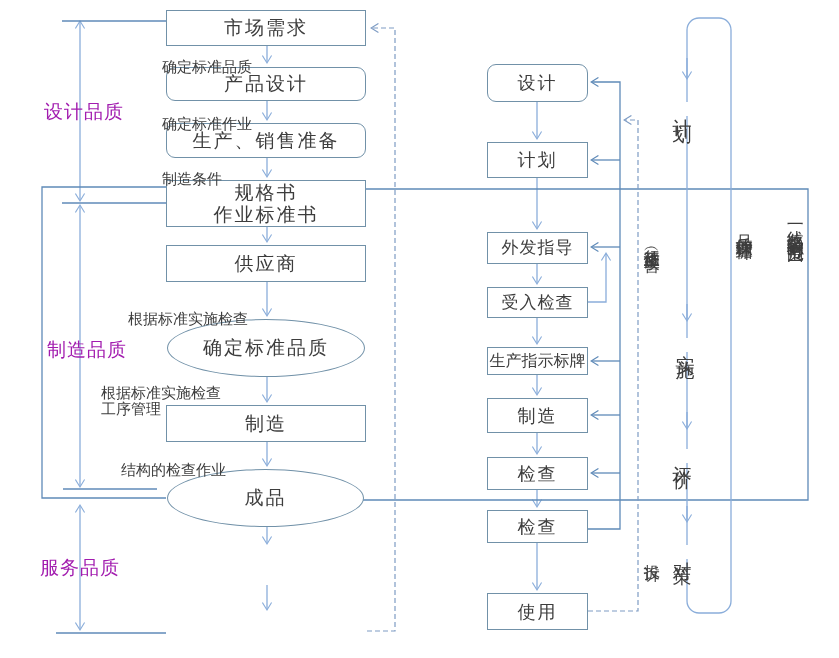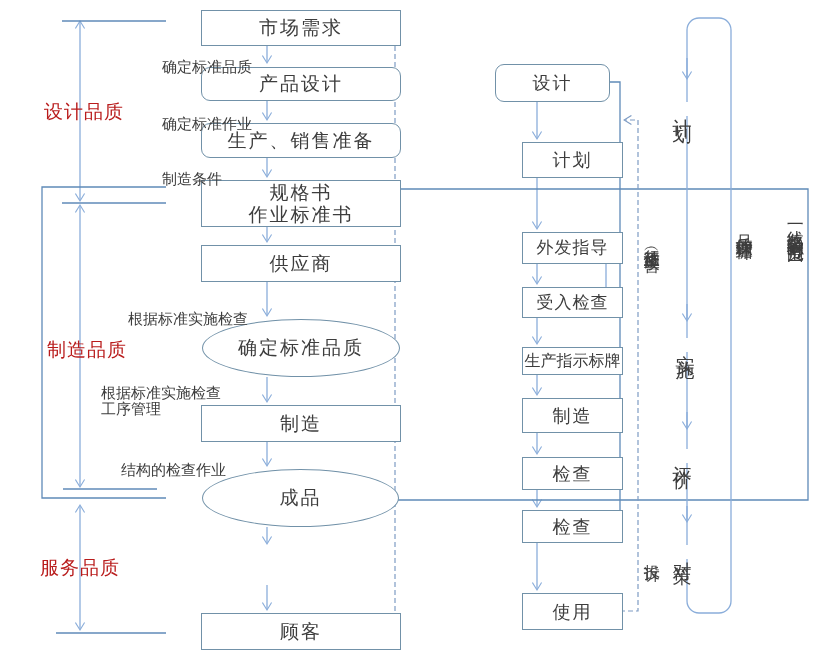--- a/index.html
+++ b/index.html
@@ -4,33 +4,33 @@
 <style>
   html,body{margin:0;padding:0;background:#fff;}
   .canvas{
     position:relative;width:839px;height:658px;background:#fff;overflow:hidden;
     font-family:"Liberation Sans",sans-serif;color:#3d3d3d;
   }
   .canvas svg.wires{position:absolute;left:0;top:0;z-index:1;}
   .box{
     position:absolute;z-index:2;background:#fff;border:1px solid #7191a8;
     display:flex;align-items:center;justify-content:center;text-align:center;
-    font-size:19px;letter-spacing:2px;color:#3d3d3d;box-sizing:border-box;line-height:22px;margin-left:35px;
+    font-size:19px;letter-spacing:2px;color:#3d3d3d;box-sizing:border-box;line-height:22px;
   }
   .box.rounded{border-radius:9px;}
   .box.ellipse{border-radius:50%;}
   .box.rbox{font-size:18px;}
   .box.rbox.small{font-size:16px;letter-spacing:0;}
   .box.rbox.mid{font-size:17px;letter-spacing:1px;}
   .slabel{
     position:absolute;z-index:2;font-size:15px;letter-spacing:0;
     color:#3d3d3d;white-space:pre;line-height:16px;background:transparent;margin-top:12px;
   }
   .qlabel{
-    position:absolute;z-index:2;font-size:19px;letter-spacing:1px;color:#b91c1c;white-space:nowrap;
+    position:absolute;z-index:2;font-size:19px;letter-spacing:1px;color:#a21caf;white-space:nowrap;
   }
   .vlabel{
     position:absolute;z-index:3;writing-mode:vertical-rl;color:#3d3d3d;
     background:#fff;line-height:1.05;padding:1px 0;
   }
   .vlabel.pdca{font-size:19px;letter-spacing:6px;}
   .vlabel.fb{font-size:16px;letter-spacing:1px;}
   .vlabel.cyc{font-size:17px;letter-spacing:2px;}
   .vlabel.scope{font-size:17px;letter-spacing:2px;}
 </style>
@@ -134,37 +134,34 @@
   </div>
   <div class="box ellipse" style="left:167px;top:319px;width:198px;height:58px">
     <span>确定标准品质</span>
   </div>
   <div class="box" style="left:166px;top:405px;width:200px;height:37px">
     <span>制造</span>
   </div>
   <div class="box ellipse" style="left:167px;top:469px;width:197px;height:58px">
     <span>成品</span>
   </div>
-  <div class="box" style="left:166px;top:613px;width:200px;height:37px">
-    <span>顾客</span>
-  </div>
 
   <div class="slabel" style="left:162px;top:47px">确定标准品质</div>
   <div class="slabel" style="left:162px;top:104px">确定标准作业</div>
   <div class="slabel" style="left:162px;top:159px">制造条件</div>
   <div class="slabel" style="left:128px;top:299px">根据标准实施检查</div>
   <div class="slabel" style="left:101px;top:373px">根据标准实施检查
 工序管理</div>
   <div class="slabel" style="left:121px;top:450px">结构的检查作业</div>
 
   <div class="qlabel" style="left:44px;top:99px">设计品质</div>
   <div class="qlabel" style="left:47px;top:337px">制造品质</div>
   <div class="qlabel" style="left:40px;top:555px">服务品质</div>
 
-  <div class="box rbox rounded" style="left:460px;top:64px;width:115px;height:38px">
+  <div class="box rbox rounded" style="left:487px;top:64px;width:101px;height:38px">
     <span>设计</span>
   </div>
   <div class="box rbox" style="left:487px;top:142px;width:101px;height:36px">
     <span>计划</span>
   </div>
   <div class="box rbox mid" style="left:487px;top:232px;width:101px;height:32px">
     <span>外发指导</span>
   </div>
   <div class="box rbox mid" style="left:487px;top:287px;width:101px;height:31px">
     <span>受入检查</span>

